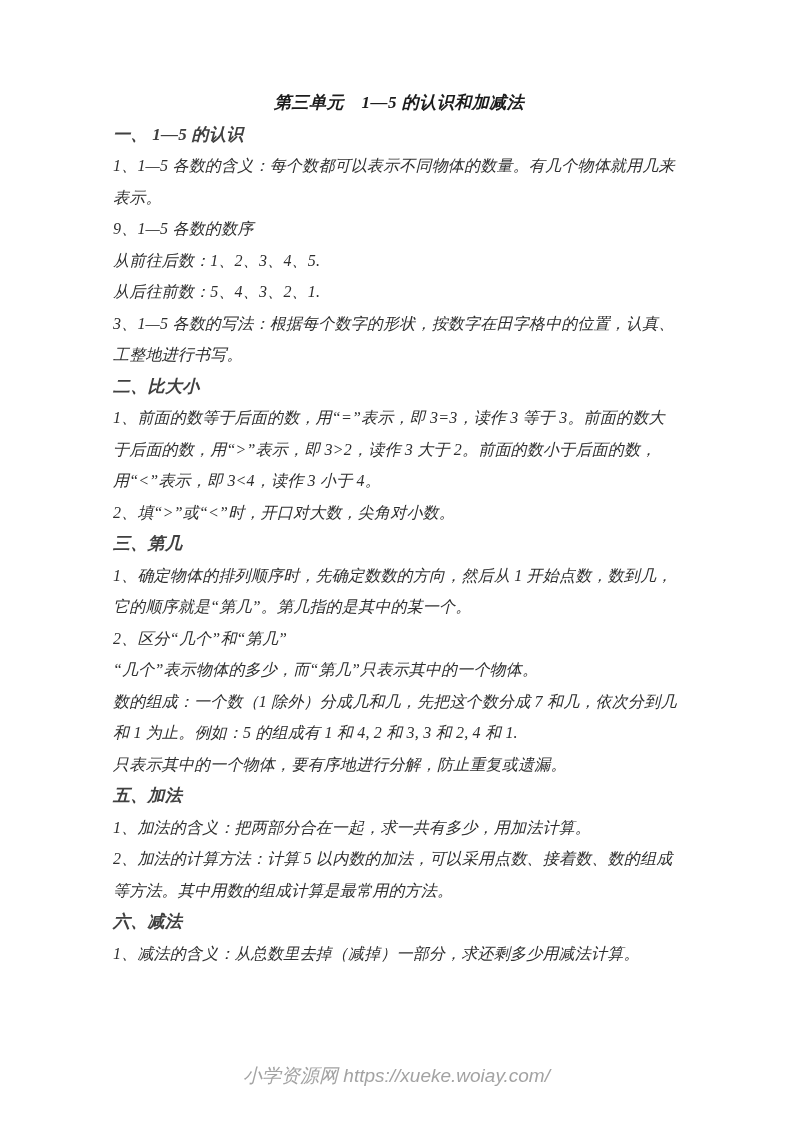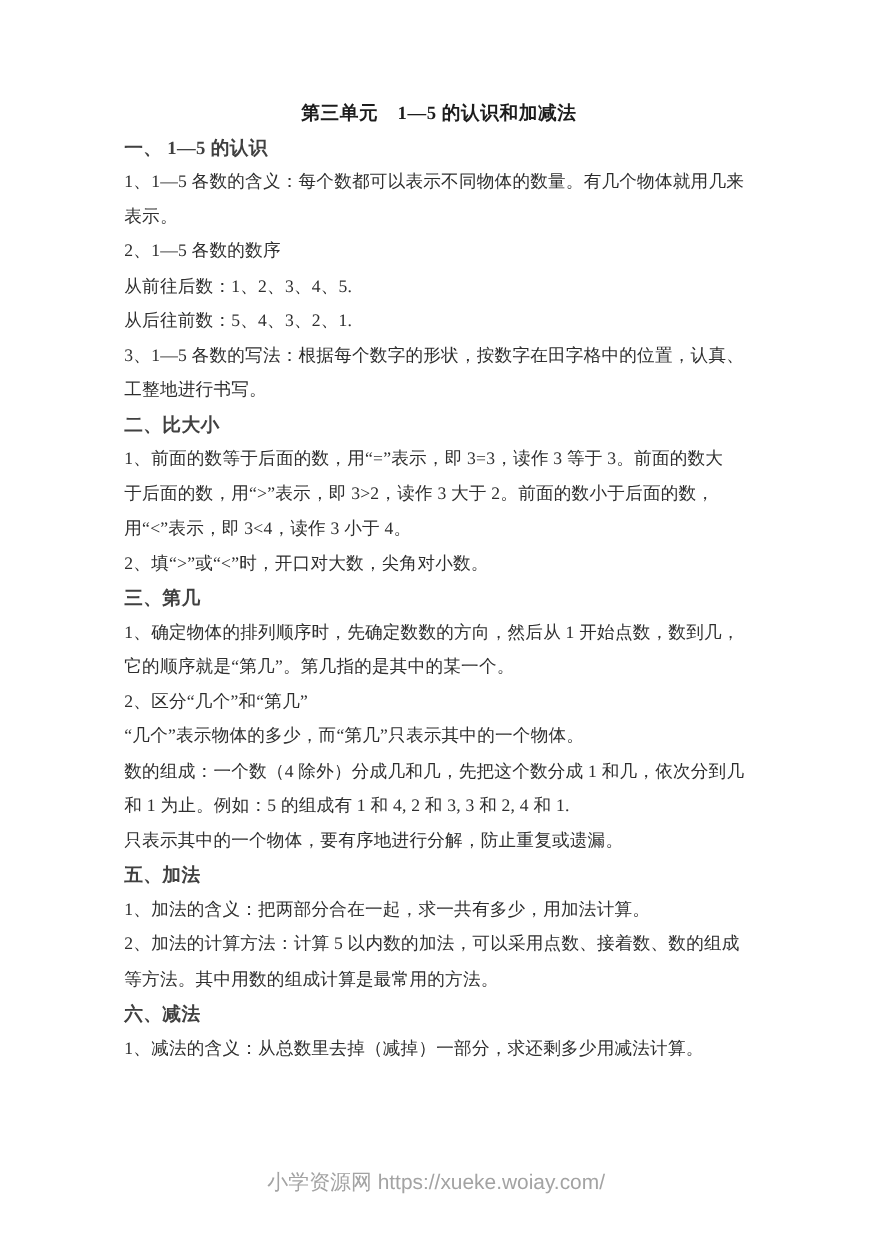--- a/index.html
+++ b/index.html
@@ -8,20 +8,21 @@
     background: #ffffff;
   }
   .page {
     position: relative;
     width: 732px;
     height: 1122px;
     background: #ffffff;
     overflow: hidden;
     font-family: "Liberation Serif", "DejaVu Serif", serif;
     color: #2e2e2e;
+    font-style: italic;
   }
   .content {
     position: absolute;
     left: 113px;
     top: 87px;
     width: 572px;
   }
   .doc-title {
     font-size: 17px;
     font-weight: bold;
@@ -63,21 +64,21 @@
 
 <div class="page">
   <div class="content">
 
     <div class="doc-title">第三单元　1—5 的认识和加减法</div>
 
     <div>
       <div class="sec-heading">一、 1—5 的认识</div>
       <div class="text-line">1、1—5 各数的含义：每个数都可以表示不同物体的数量。有几个物体就用几来</div>
       <div class="text-line">表示。</div>
-      <div class="text-line">2、1—5 各数的数序</div>
+      <div class="text-line">9、1—5 各数的数序</div>
       <div class="text-line">从前往后数：1、2、3、4、5.</div>
       <div class="text-line">从后往前数：5、4、3、2、1.</div>
       <div class="text-line">3、1—5 各数的写法：根据每个数字的形状，按数字在田字格中的位置，认真、</div>
       <div class="text-line">工整地进行书写。</div>
     </div>
 
     <div>
       <div class="sec-heading">二、比大小</div>
       <div class="text-line">1、前面的数等于后面的数，用“=”表示，即 3=3，读作 3 等于 3。前面的数大</div>
       <div class="text-line">于后面的数，用“&gt;”表示，即 3&gt;2，读作 3 大于 2。前面的数小于后面的数，</div>
@@ -87,21 +88,21 @@
 
     <div>
       <div class="sec-heading">三、第几</div>
       <div class="text-line">1、确定物体的排列顺序时，先确定数数的方向，然后从 1 开始点数，数到几，</div>
       <div class="text-line">它的顺序就是“第几”。第几指的是其中的某一个。</div>
       <div class="text-line">2、区分“几个”和“第几”</div>
       <div class="text-line">“几个”表示物体的多少，而“第几”只表示其中的一个物体。</div>
     </div>
 
     <div>
-      <div class="text-line">数的组成：一个数（4 除外）分成几和几，先把这个数分成 1 和几，依次分到几</div>
+      <div class="text-line">数的组成：一个数（1 除外）分成几和几，先把这个数分成 7 和几，依次分到几</div>
       <div class="text-line">和 1 为止。例如：5 的组成有 1 和 4, 2 和 3, 3 和 2, 4 和 1.</div>
       <div class="text-line">只表示其中的一个物体，要有序地进行分解，防止重复或遗漏。</div>
     </div>
 
     <div>
       <div class="sec-heading">五、加法</div>
       <div class="text-line">1、加法的含义：把两部分合在一起，求一共有多少，用加法计算。</div>
       <div class="text-line">2、加法的计算方法：计算 5 以内数的加法，可以采用点数、接着数、数的组成</div>
       <div class="text-line">等方法。其中用数的组成计算是最常用的方法。</div>
     </div>

